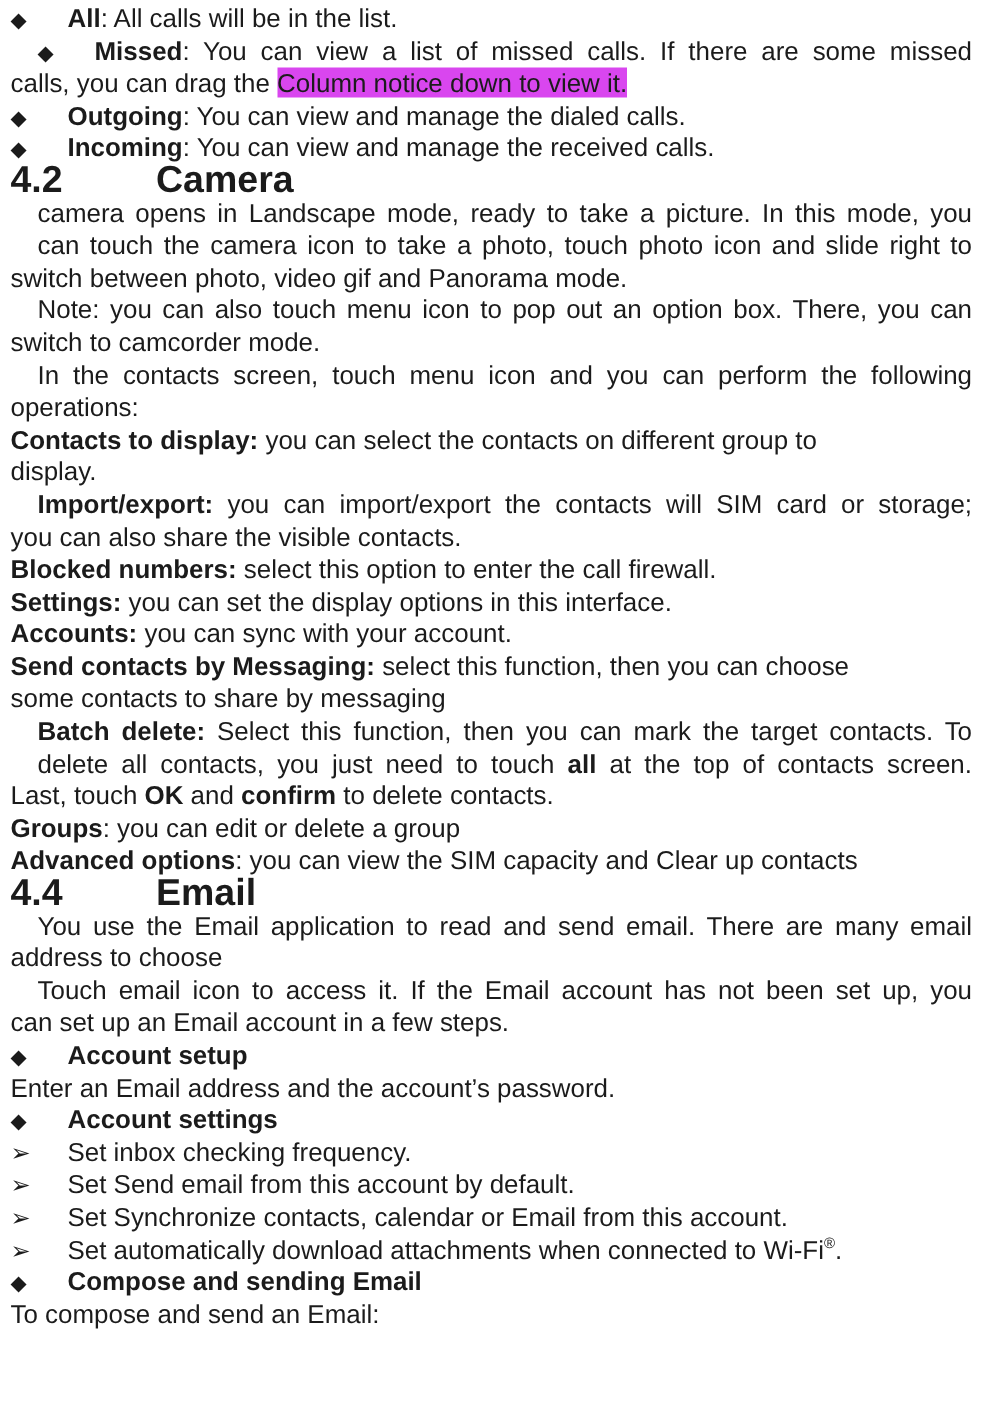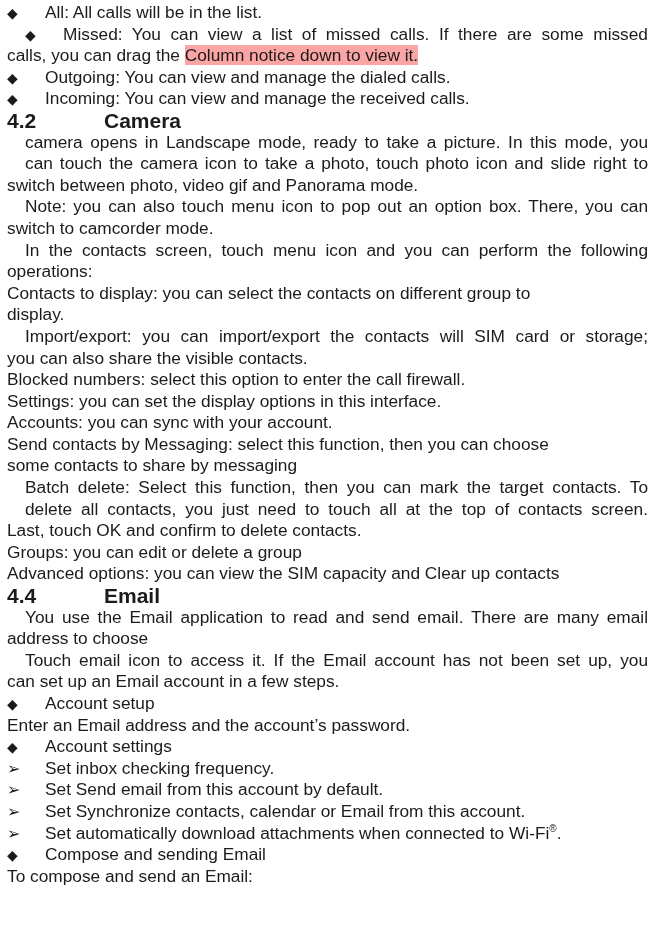--- a/index.html
+++ b/index.html
@@ -23,37 +23,37 @@
     height: 21.6px;
     text-align: left;
     white-space: normal;
   }
   .line.just {
     text-align: justify;
     text-align-last: justify;
     margin-left: 18px;
   }
   .line.heading {
-    font-size: 21px;
+    font-size: 25px;
     font-weight: bold;
   }
   .h-num {
     display: inline-block;
     width: 97px;
   }
   .bullet {
     display: inline-block;
     width: 38px;
     vertical-align: baseline;
   }
   .bullet.diamond { font-size: 14px; }
   .bullet.arrow   { font-size: 16px; }
-  .b  { font-weight: normal; }
+  .b  { font-weight: bold; }
   .i  { }
-  .hl { background: #fca5a5; }
+  .hl { background: #d946ef; }
   .sup {
     font-size: 58%;
     vertical-align: super;
     line-height: 0;
   }
 </style>
 </head>
 <body>
 
 <div class="page">

